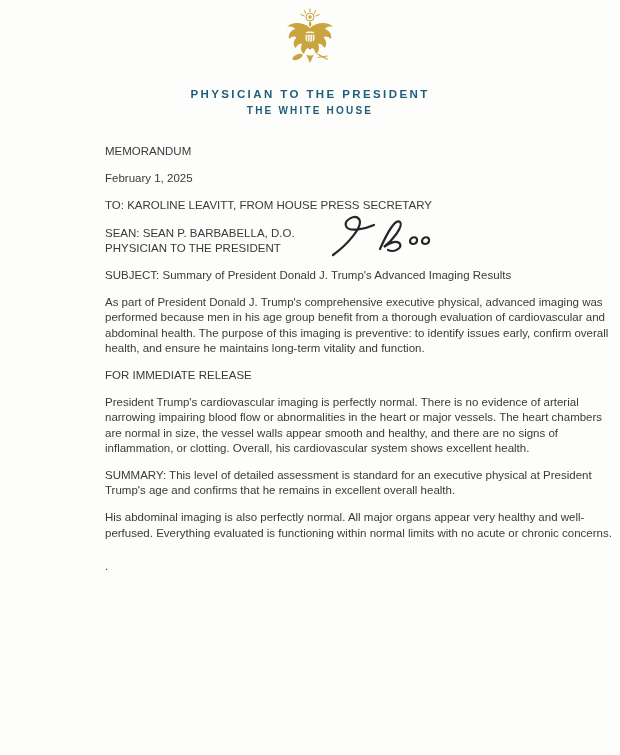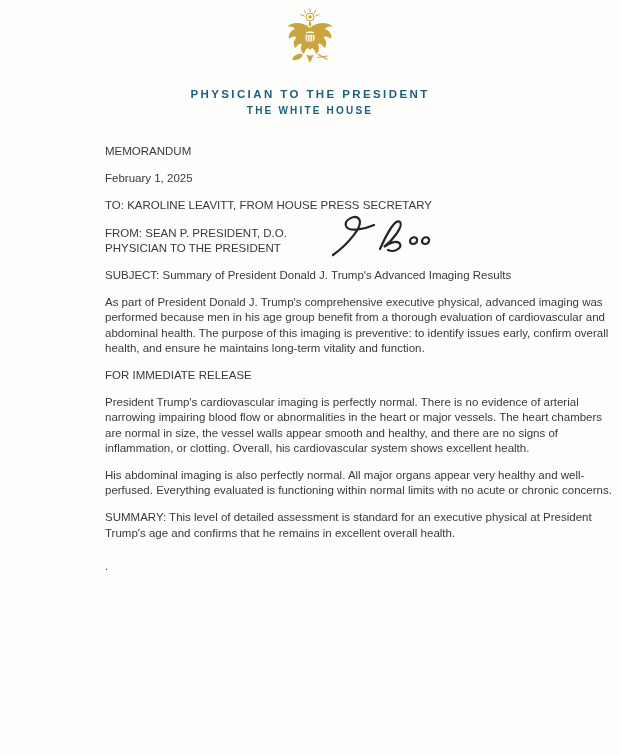--- a/index.html
+++ b/index.html
@@ -90,36 +90,36 @@
     <div class="masthead-office">PHYSICIAN TO THE PRESIDENT</div>
     <div class="masthead-org">THE WHITE HOUSE</div>
   </div>
 
   <div class="body-text">
     <p>MEMORANDUM</p>
     <p>February 1, 2025</p>
     <p>TO: KAROLINE LEAVITT, FROM HOUSE PRESS SECRETARY</p>
 
     <p class="from-block">
-      <span style="display:block">FROM: SEAN P. PRESIDENT, D.O.</span>
+      <span style="display:block">SEAN: SEAN P. BARBABELLA, D.O.</span>
       <span style="display:block">PHYSICIAN TO THE PRESIDENT</span>
       <svg class="sig" width="112" height="46" viewBox="0 0 112 46" aria-hidden="true">
         <g fill="none" stroke-width="2.2" stroke-linecap="round">
           <path d="M4 41 C18 31 35 12 30 5 C26 0 15 6 17 12 C19 18 34 16 45 11"></path>
           <path d="M51 35 C59 17 67 4 71 8 C75 12 63 27 55 33 C61 28 69 26 71 30 C73 34 65 39 59 36"></path>
           <path d="M81 27 c1 -5 8 -5 7 0 c-1 4 -7 4 -7 0"></path>
           <path d="M93 27 c1 -5 8 -5 7 0 c-1 4 -7 4 -7 0"></path>
         </g>
       </svg>
     </p>
 
     <p>SUBJECT: Summary of President Donald J. Trump's Advanced Imaging Results</p>
     <p>As part of President Donald J. Trump's comprehensive executive physical, advanced imaging was performed because men in his age group benefit from a thorough evaluation of cardiovascular and abdominal health. The purpose of this imaging is preventive: to identify issues early, confirm overall health, and ensure he maintains long-term vitality and function.</p>
 
     <p>FOR IMMEDIATE RELEASE</p>
     <p>President Trump's cardiovascular imaging is perfectly normal. There is no evidence of arterial narrowing impairing blood flow or abnormalities in the heart or major vessels. The heart chambers are normal in size, the vessel walls appear smooth and healthy, and there are no signs of inflammation, or clotting. Overall, his cardiovascular system shows excellent health.</p>
+    <p>SUMMARY: This level of detailed assessment is standard for an executive physical at President Trump's age and confirms that he remains in excellent overall health.</p>
     <p>His abdominal imaging is also perfectly normal. All major organs appear very healthy and well-perfused. Everything evaluated is functioning within normal limits with no acute or chronic concerns.</p>
-    <p>SUMMARY: This level of detailed assessment is standard for an executive physical at President Trump's age and confirms that he remains in excellent overall health.</p>
 
     <p class="trailing-mark">.</p>
   </div>
 
 </div>
 
 </body></html>

